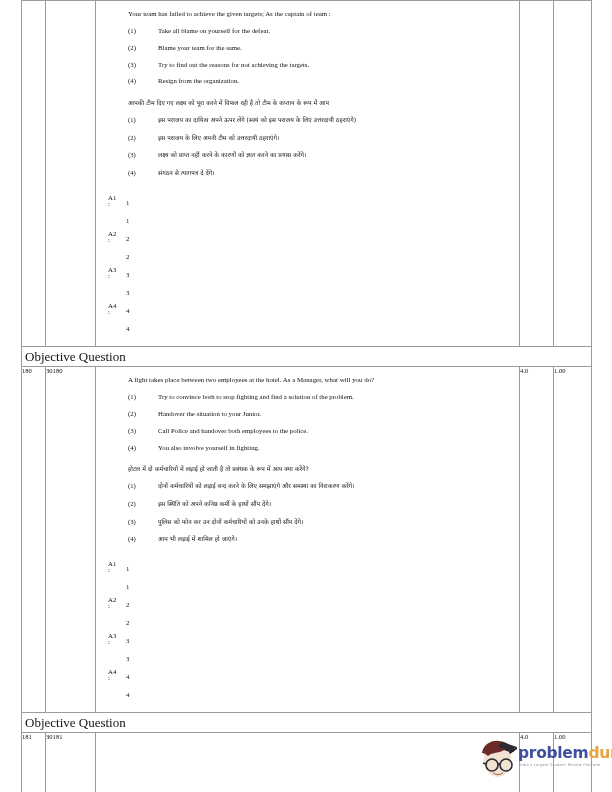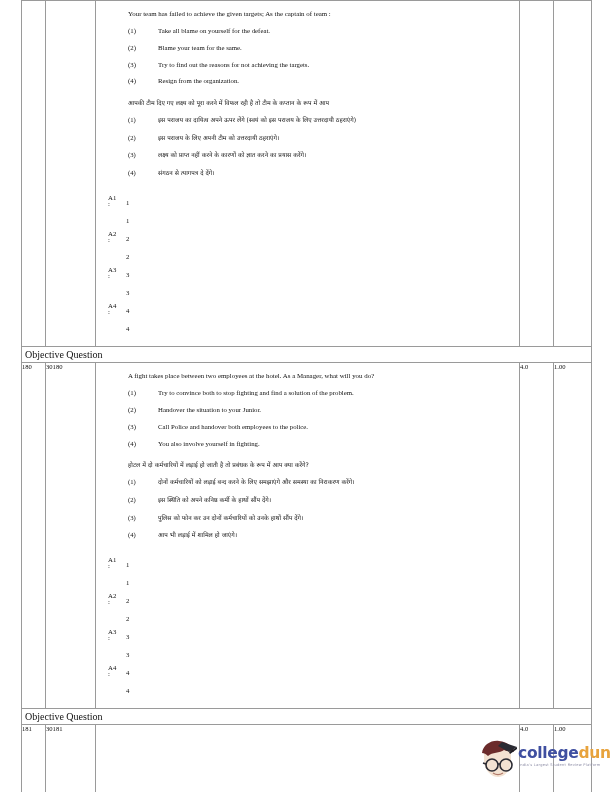--- a/index.html
+++ b/index.html
@@ -42,21 +42,21 @@
   }
   .cell-mark, .cell-neg{
     padding:2px 0 0 3px;
     font-size:6.6px;
   }
 
   
   .objrow td{
     border:1px solid #9a9a9a;
     padding:1px 0 1px 3px;
-    font-size:10px;
+    font-size:13px;
   }
 
   
   .qbody{padding:0;}
   .stem{
     margin:9px 0 0 0;
     padding-left:32px;
     font-size:6.9px;
     line-height:1.3;
   }
@@ -335,17 +335,17 @@
       <path d="M6 14 C6 6, 14 2, 20 3 C27 4, 33 8, 33 15 L33 20 C33 30, 27 37, 20 37 C13 37, 6 30, 6 20 Z" fill="#f3e2d2"></path>
       <path d="M4 13 C5 5, 13 0, 21 1 C29 2, 35 6, 36 12 C33 10, 29 12, 26 10 C22 13, 14 12, 10 16 C8 14, 6 13, 4 13 Z" fill="#6b2b2b"></path>
       <path d="M24 2 L39 7 L31 12 L20 6 Z" fill="#2b2b33"></path>
       <path d="M31 12 L39 7 L39 9 L32 14 Z" fill="#1d1d24"></path>
       <circle cx="14" cy="25" r="6" fill="none" stroke="#2b2b33" stroke-width="1.6"></circle>
       <circle cx="28" cy="25" r="6" fill="none" stroke="#2b2b33" stroke-width="1.6"></circle>
       <line x1="20" y1="24" x2="22" y2="24" stroke="#2b2b33" stroke-width="1.6"></line>
       <line x1="8" y1="24" x2="5" y2="23" stroke="#2b2b33" stroke-width="1.6"></line>
       <path d="M15 33 C18 35, 22 35, 25 33" fill="none" stroke="#b07a6a" stroke-width="1.2"></path>
     </svg>
-    <div class="word"><span class="c1">college</span><span class="c2">dunia</span></div>
+    <div class="word"><span class="c1">problem</span><span class="c2">dunia</span></div>
     <div class="tag">India's Largest Student Review Platform</div>
   </div>
 
 </div>
 
 </body></html>

